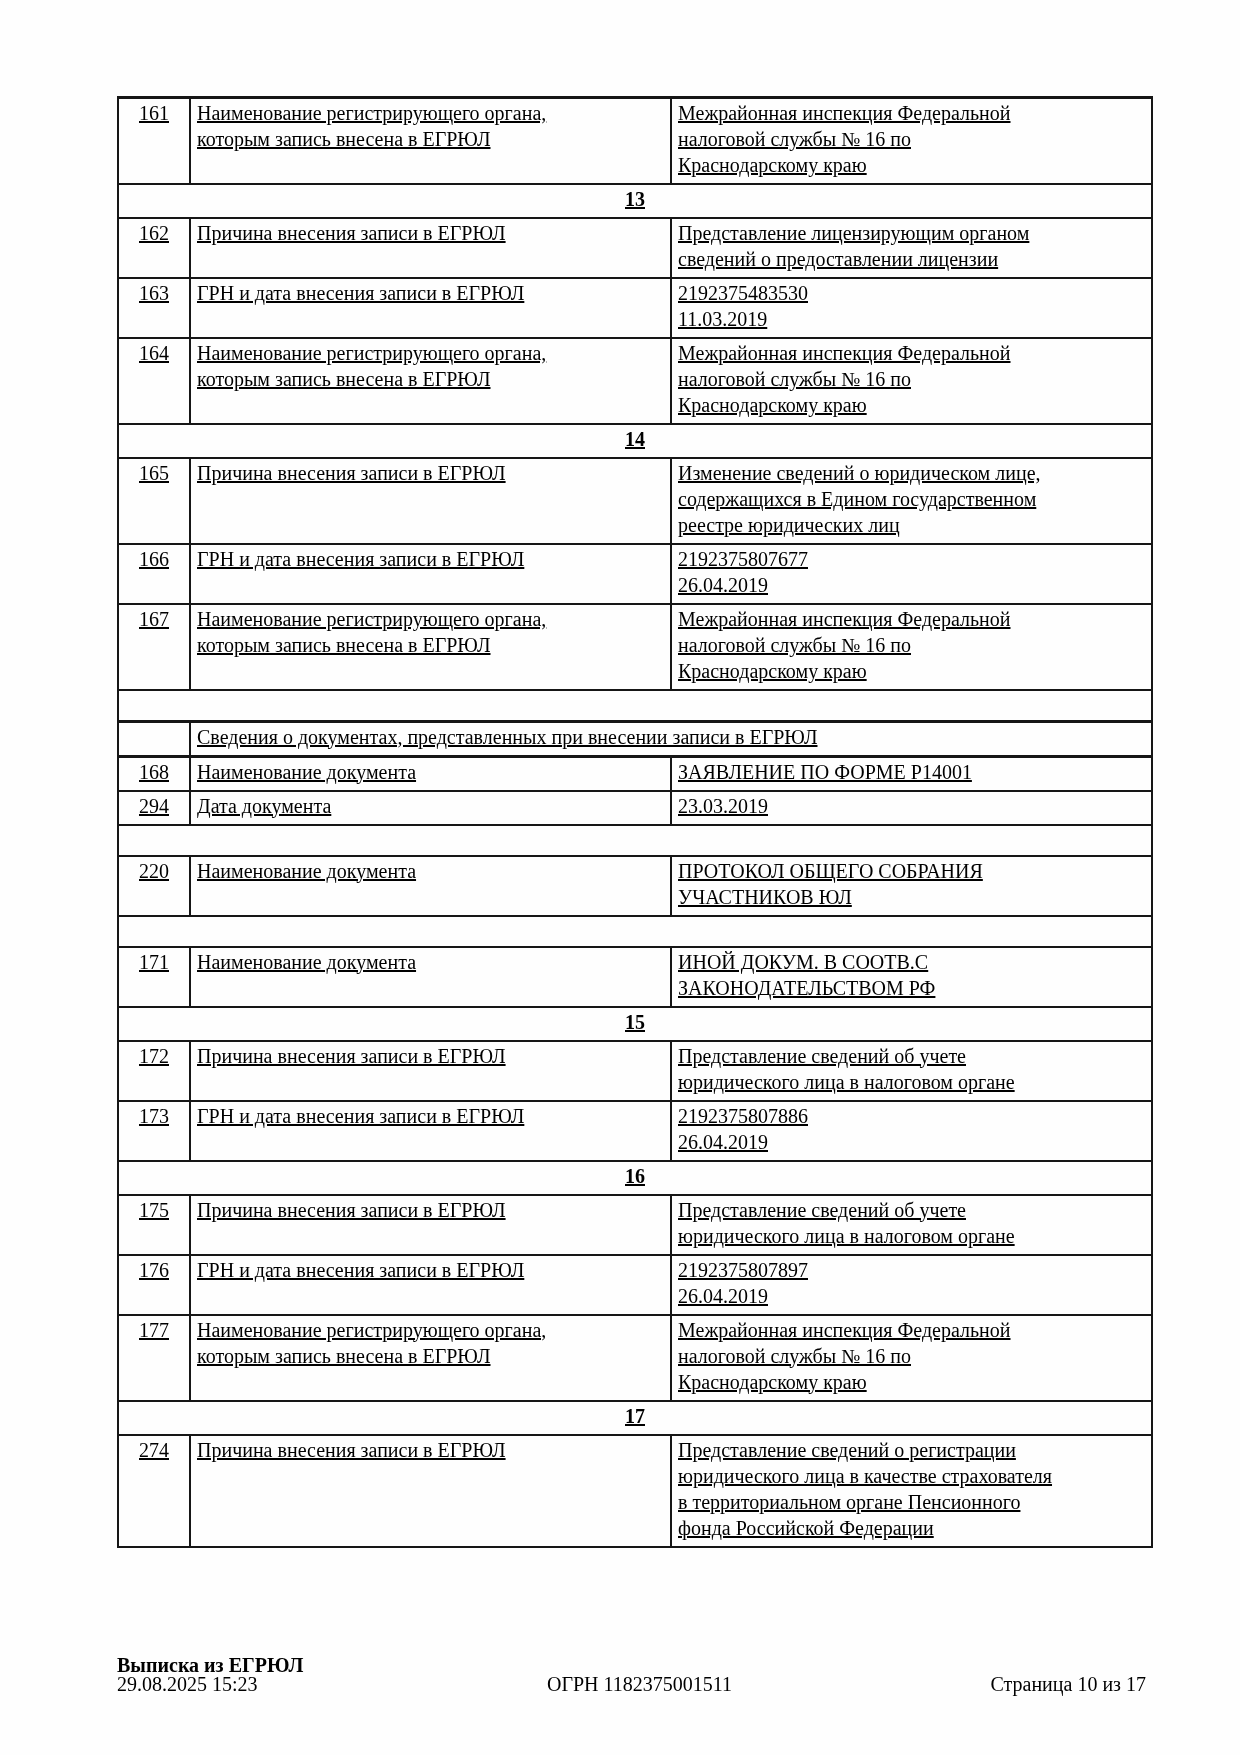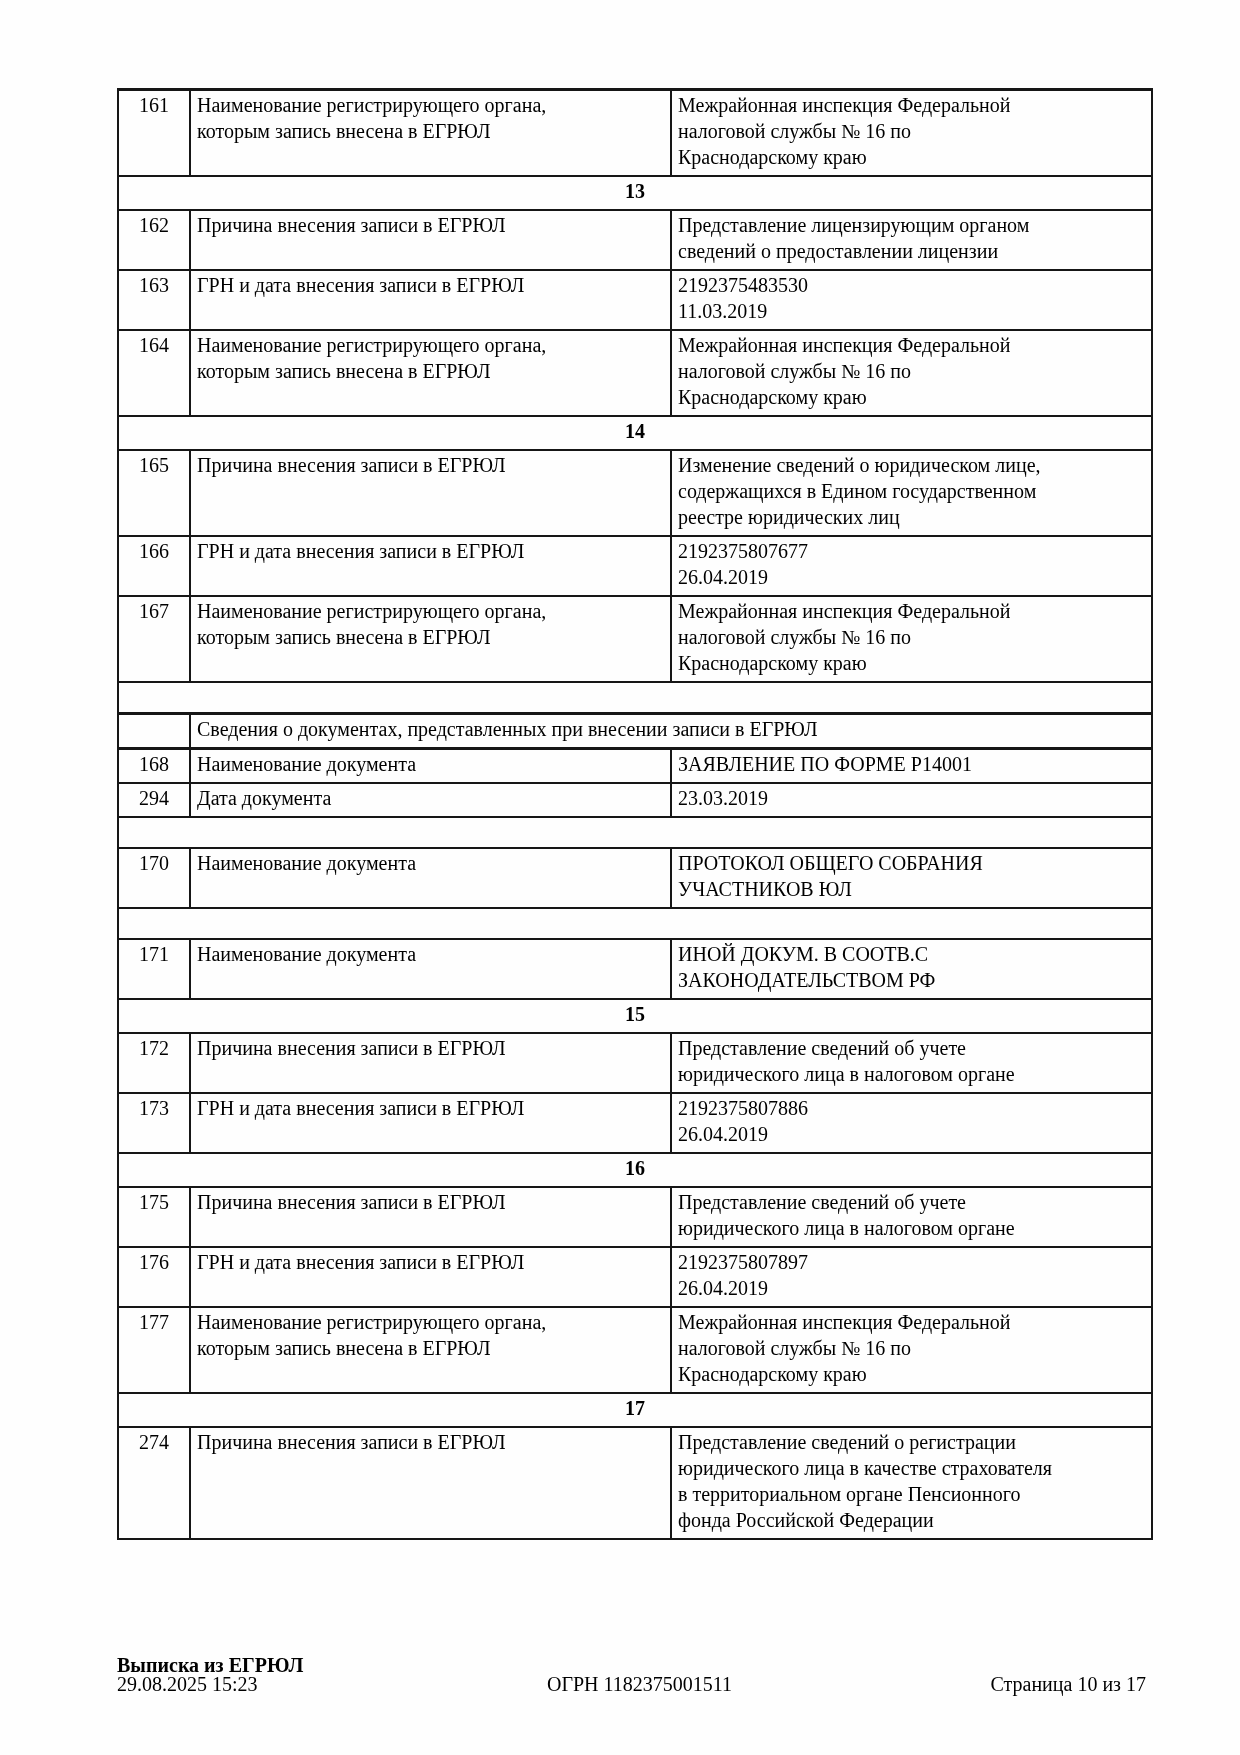--- a/index.html
+++ b/index.html
@@ -10,24 +10,25 @@
     font-family: "Liberation Serif", "DejaVu Serif", serif;
     color: #000;
     overflow: hidden;
   }
   .page {
     position: absolute; inset: 0;
     background: #fefefe;
   }
   table.doc {
     position: absolute;
-    left: 117px; top: 88px;
+    left: 117px; top: 96px;
     width: 1034px;
     border-collapse: collapse;
     table-layout: fixed;
+    text-decoration: underline;
   }
   col.c-num   { width: 72px; }
   col.c-label { width: 481px; }
   col.c-value { width: 481px; }
   table.doc td {
     border: 2px solid #161616;
     vertical-align: top;
     font-size: 20px;
     line-height: 26px;
     white-space: pre-line;
@@ -152,21 +153,21 @@
         </tr>
         <tr>
           <td class="cell-num">294</td>
           <td class="cell-label">Дата документа</td>
           <td class="cell-value">23.03.2019</td>
         </tr>
         <tr>
           <td class="cell-spacer" colspan="3"></td>
         </tr>
         <tr>
-          <td class="cell-num">170</td>
+          <td class="cell-num">220</td>
           <td class="cell-label">Наименование документа</td>
           <td class="cell-value">ПРОТОКОЛ ОБЩЕГО СОБРАНИЯ
 УЧАСТНИКОВ ЮЛ</td>
         </tr>
         <tr>
           <td class="cell-spacer" colspan="3"></td>
         </tr>
         <tr>
           <td class="cell-num">171</td>
           <td class="cell-label">Наименование документа</td>

